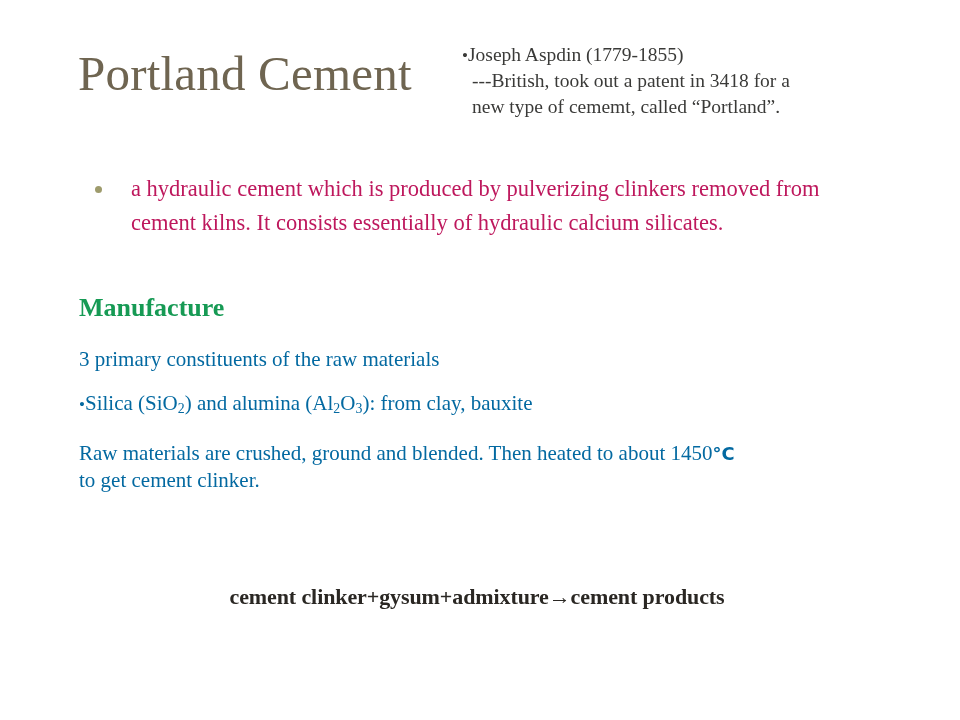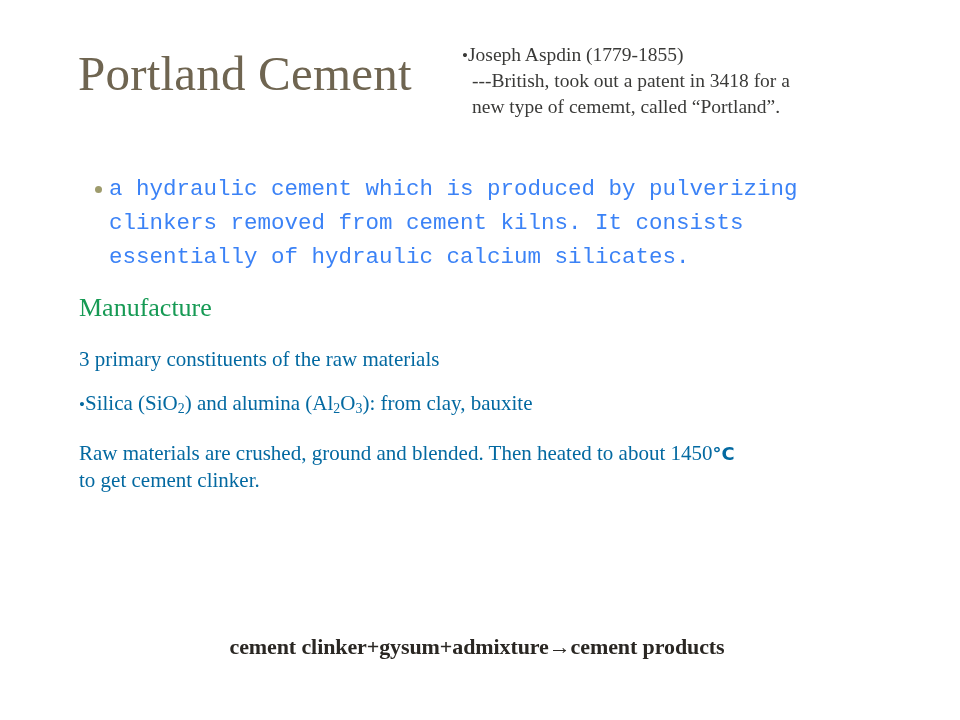--- a/index.html
+++ b/index.html
@@ -67,35 +67,35 @@
   .lead-bullet .dot {
     position: absolute;
     left: 0px;
     top: 14px;
     width: 7px;
     height: 7px;
     border-radius: 50%;
     background: #9e9b6c;
   }
   .lead-bullet .lead-text {
-    margin-left: 14px;
+    margin-left: 36px;
     font-size: 22.5px;
     line-height: 34px;
-    color: #3b82f6;
-    font-family: Liberation Mono, monospace;
+    color: #be185d;
   }
 
   
   .heading-manufacture {
     position: absolute;
     left: 79px;
     top: 294px;
     font-size: 26px;
     line-height: 1.1;
     color: #169a54;
+    font-weight: bold;
   }
 
   
   .body-block {
     position: absolute;
     left: 79px;
     top: 346px;
     width: 840px;
     font-size: 21px;
     line-height: 26px;
@@ -123,21 +123,21 @@
   .degc {
     font-family: "DejaVu Sans", "Liberation Sans", sans-serif;
     font-weight: bold;
     font-size: 0.85em;
   }
 
   
   .equation {
     position: absolute;
     left: 0;
-    top: 634px;
+    top: 584px;
     width: 960px;
     text-align: center;
     font-size: 22px;
     font-weight: bold;
     color: #2a2723;
     letter-spacing: -0.1px;
   }
   .equation .eq-inner {
     display: inline-block;
     margin-left: -6px;

